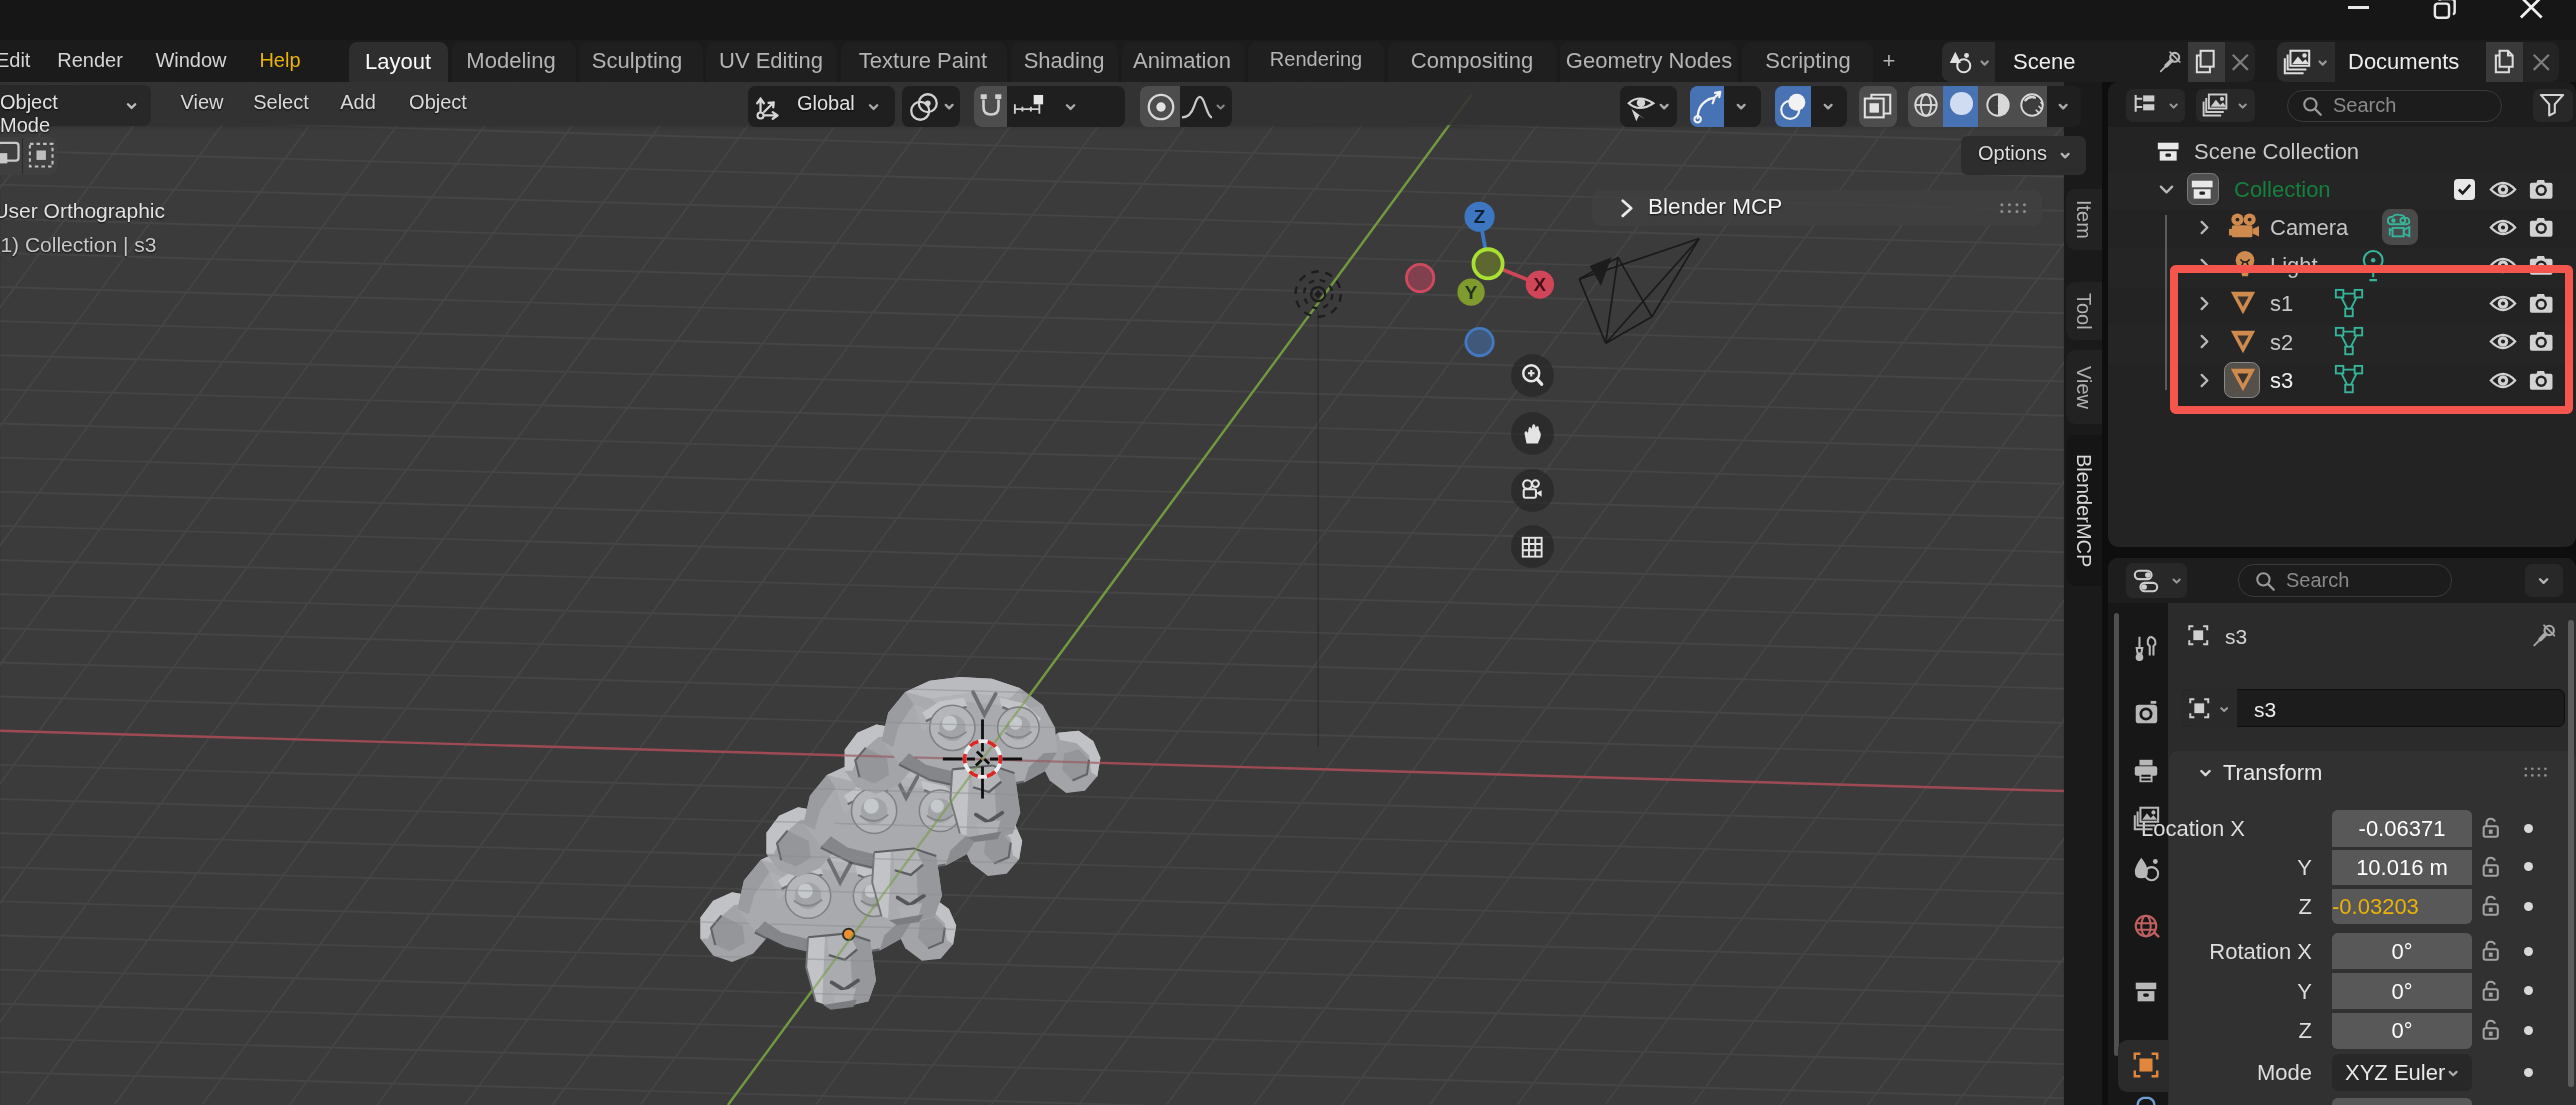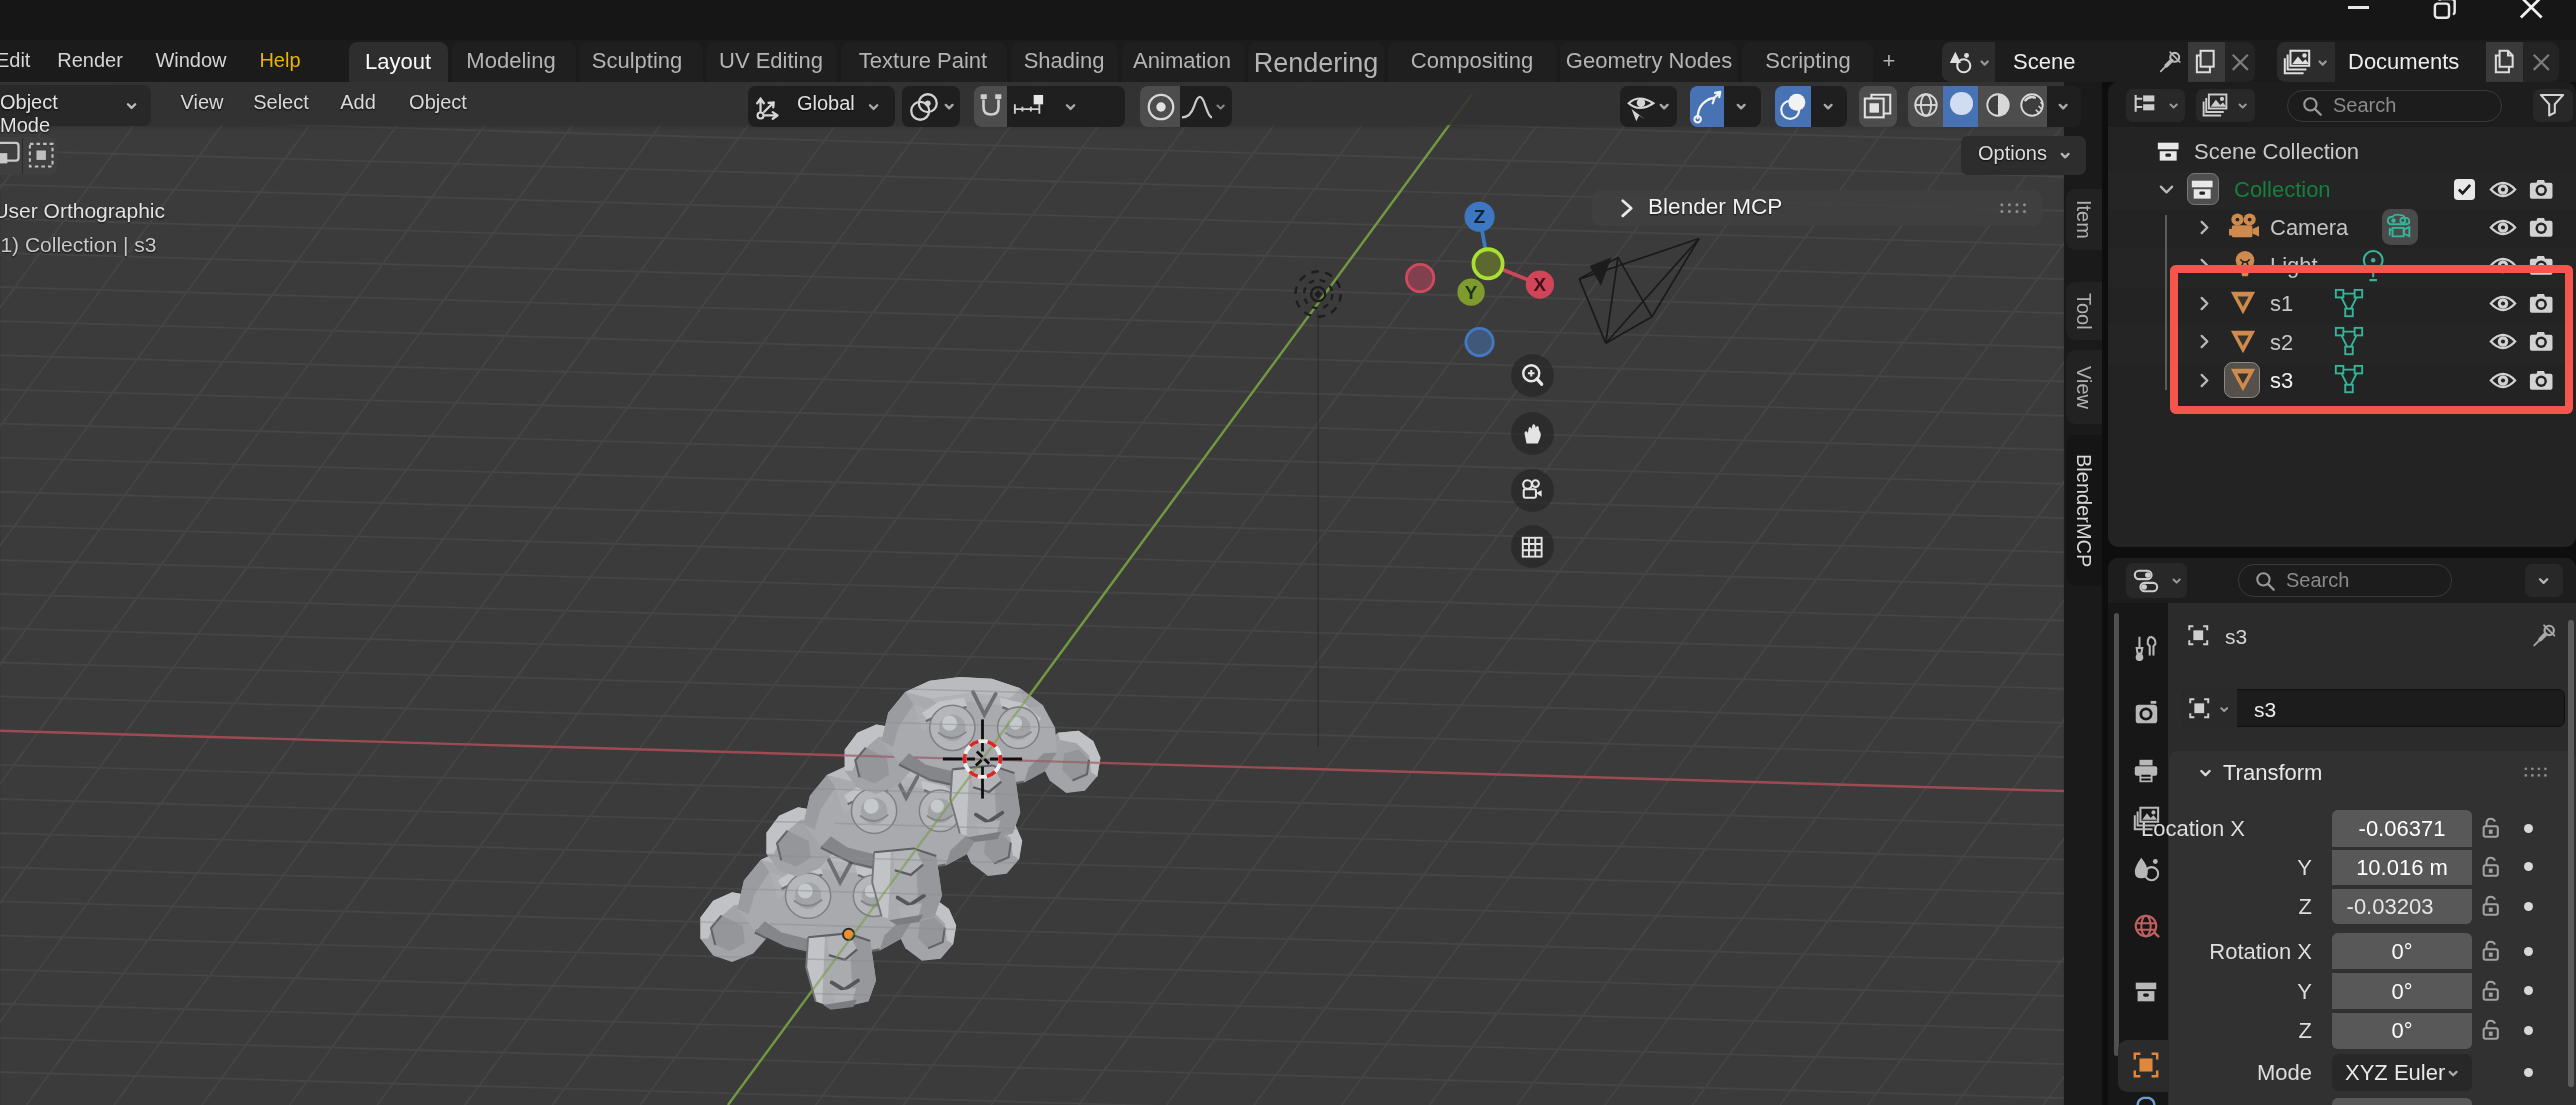--- a/index.html
+++ b/index.html
@@ -417,21 +417,21 @@
     <div class="abs" style="left:191px;top:49px;transform:translateX(-50%);font-size:20px;color:#d5d5d5;z-index:7">Window</div>
     <div class="abs" style="left:280px;top:49px;transform:translateX(-50%);font-size:20px;color:#eab308;z-index:7">Help</div>
     <div class="abs" style="left:349px;top:42px;width:99px;height:40px;background:#2e2e2e;border-radius:8.5px 8.5px 0 0;z-index:7"></div>
     <div class="abs" style="left:398px;top:49px;transform:translateX(-50%);font-size:22px;color:#fafafa;z-index:8">Layout</div>
     <div class="abs" style="left:511px;top:48px;transform:translateX(-50%);font-size:22px;color:#b4b4b4;z-index:8">Modeling</div>
     <div class="abs" style="left:637px;top:48px;transform:translateX(-50%);font-size:22px;color:#b4b4b4;z-index:8">Sculpting</div>
     <div class="abs" style="left:771px;top:48px;transform:translateX(-50%);font-size:22px;color:#b4b4b4;z-index:8">UV Editing</div>
     <div class="abs" style="left:923px;top:48px;transform:translateX(-50%);font-size:22px;color:#b4b4b4;z-index:8">Texture Paint</div>
     <div class="abs" style="left:1064px;top:48px;transform:translateX(-50%);font-size:22px;color:#b4b4b4;z-index:8">Shading</div>
     <div class="abs" style="left:1182px;top:48px;transform:translateX(-50%);font-size:22px;color:#b4b4b4;z-index:8">Animation</div>
-    <div class="abs" style="left:1316px;top:48px;transform:translateX(-50%);font-size:27px;color:#b4b4b4;z-index:8">Rendering</div>
+    <div class="abs" style="left:1316px;top:48px;transform:translateX(-50%);font-size:20px;color:#b4b4b4;z-index:8">Rendering</div>
     <div class="abs" style="left:1472px;top:48px;transform:translateX(-50%);font-size:22px;color:#b4b4b4;z-index:8">Compositing</div>
     <div class="abs" style="left:1649px;top:48px;transform:translateX(-50%);font-size:22px;color:#b4b4b4;z-index:8">Geometry Nodes</div>
     <div class="abs" style="left:1808px;top:48px;transform:translateX(-50%);font-size:22px;color:#b4b4b4;z-index:8">Scripting</div>
     <div class="abs" style="left:1889px;top:48px;transform:translateX(-50%);font-size:22px;color:#b4b4b4;z-index:8">+</div>
     <div class="abs" style="left:452px;top:42px;width:124px;height:40px;background:#1f1f1f;border-radius:8.5px 8.5px 0 0;z-index:6"></div>
     <div class="abs" style="left:579px;top:42px;width:124px;height:40px;background:#1f1f1f;border-radius:8.5px 8.5px 0 0;z-index:6"></div>
     <div class="abs" style="left:706px;top:42px;width:131px;height:40px;background:#1f1f1f;border-radius:8.5px 8.5px 0 0;z-index:6"></div>
     <div class="abs" style="left:841px;top:42px;width:166px;height:40px;background:#1f1f1f;border-radius:8.5px 8.5px 0 0;z-index:6"></div>
     <div class="abs" style="left:1011px;top:42px;width:107px;height:40px;background:#1f1f1f;border-radius:8.5px 8.5px 0 0;z-index:6"></div>
     <div class="abs" style="left:1122px;top:42px;width:123px;height:40px;background:#1f1f1f;border-radius:8.5px 8.5px 0 0;z-index:6"></div>
@@ -839,21 +839,21 @@
     <div class="abs" style="left:2332px;top:850px;width:140px;height:35px;background:#585858;border-radius:0;z-index:8"></div>
     <div class="abs" style="left:2332px;top:855px;width:140px;text-align:center;font-size:22px;color:#ffffff;z-index:9">10.016 m</div>
     <svg class="abs" style="left:2478px;top:854px;z-index:8" width="26.4" height="26.4" viewBox="0 0 28 28">
 <rect x="6" y="12" width="15" height="11" rx="2" fill="none" stroke="#a2a2a2" stroke-width="2.2"></rect>
 <path d="M 9 12 L 9 9 Q 9 4 13.5 4 Q 17 4 18 7" fill="none" stroke="#a2a2a2" stroke-width="2.2"></path>
 <rect x="11.5" y="15.5" width="4" height="4.5" fill="#a2a2a2"></rect>
     </svg>
     <div class="abs" style="left:2524px;top:862px;width:9.4px;height:9.4px;border-radius:50%;background:#d8d8d8;z-index:8"></div>
     <div class="abs" style="left:2074px;top:894px;width:238px;text-align:right;font-size:22px;color:#dedede;z-index:8">Z</div>
     <div class="abs" style="left:2332px;top:889px;width:140px;height:35px;background:#585858;border-radius:0 0 5.7px 5.7px;z-index:8"></div>
-    <div class="abs" style="left:2332px;top:894px;width:116px;text-align:center;font-size:22px;color:#e5e5e5;z-index:9">-0.03203</div>
+    <div class="abs" style="left:2332px;top:894px;width:116px;font-size:22px;color:#eab308;z-index:9">-0.03203</div>
     <svg class="abs" style="left:2478px;top:893px;z-index:8" width="26.4" height="26.4" viewBox="0 0 28 28">
 <rect x="6" y="12" width="15" height="11" rx="2" fill="none" stroke="#a2a2a2" stroke-width="2.2"></rect>
 <path d="M 9 12 L 9 9 Q 9 4 13.5 4 Q 17 4 18 7" fill="none" stroke="#a2a2a2" stroke-width="2.2"></path>
 <rect x="11.5" y="15.5" width="4" height="4.5" fill="#a2a2a2"></rect>
     </svg>
     <div class="abs" style="left:2524px;top:902px;width:9.4px;height:9.4px;border-radius:50%;background:#d8d8d8;z-index:8"></div>
     <div class="abs" style="left:2074px;top:939px;width:238px;text-align:right;font-size:22px;color:#dedede;z-index:8">Rotation X</div>
     <div class="abs" style="left:2332px;top:933px;width:140px;height:36px;background:#585858;border-radius:5.7px 5.7px 0 0;z-index:8"></div>
     <div class="abs" style="left:2332px;top:939px;width:140px;text-align:center;font-size:22px;color:#ffffff;z-index:9">0°</div>
     <svg class="abs" style="left:2478px;top:938px;z-index:8" width="26.4" height="26.4" viewBox="0 0 28 28">

